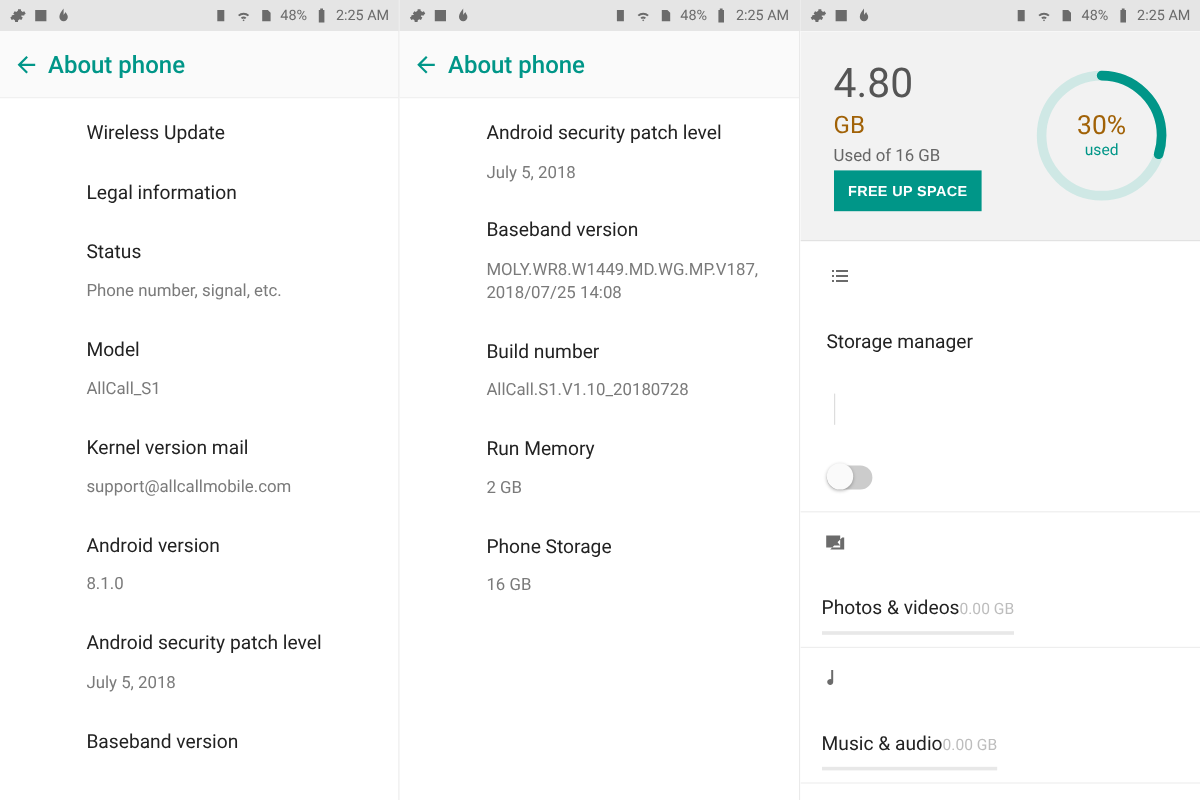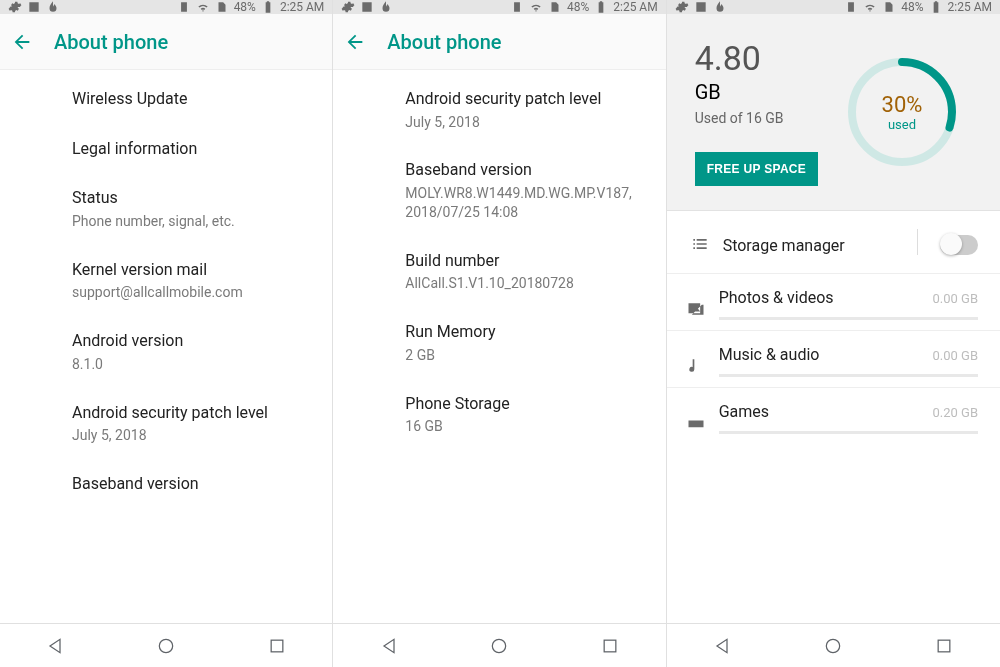--- a/index.html
+++ b/index.html
@@ -2,54 +2,54 @@
 <html><head>
 <meta charset="utf-8">
 <style>
 * { margin: 0; padding: 0; box-sizing: border-box; }
 body { font-family: Roboto, -apple-system, "Segoe UI", sans-serif; background: #fff; width: 1000px; height: 667px; overflow: hidden; color: #202124; }
 .triple { display: grid; grid-template-columns: 1fr 1fr 1fr; width: 100%; height: 100%; }
 .phone { display: flex; flex-direction: column; height: 100%; border-right: 1px solid #e0e0e0; background: #fafafa; }
 .phone:last-child { border-right: none; }
 
 
-.status-bar { height: 14px; background: #e5e5e5; color: #6b6b6b; font-size: 12px; display: flex; align-items: center; padding: 0 8px; justify-content: space-between; }
+.status-bar { height: 26px; background: #e5e5e5; color: #6b6b6b; font-size: 12px; display: flex; align-items: center; padding: 0 8px; justify-content: space-between; }
 .sb-left, .sb-right { display: flex; align-items: center; gap: 5px; }
 .sb-ico { width: 14px; height: 14px; display: inline-flex; align-items: center; justify-content: center; }
 .sb-ico svg { width: 14px; height: 14px; fill: #6b6b6b; }
 .sb-txt { font-size: 12px; }
 
 
-.app-bar { height: 56px; display: flex; align-items: center; padding: 0 10px; background: #fafafa; gap: 20px; border-bottom: 1px solid #eee; }
+.app-bar { height: 56px; display: flex; align-items: center; padding: 0 10px; background: #fafafa; gap: 6px; border-bottom: 1px solid #eee; }
 .back-arrow { width: 24px; height: 24px; display: flex; align-items: center; justify-content: center; cursor: pointer; }
 .back-arrow svg { width: 22px; height: 22px; fill: #009688; }
 .app-title { font-size: 20px; font-weight: 500; color: #009688; }
 
 
 .content { flex: 1; overflow: hidden; background: #fff; padding-top: 4px; }
 .content-pad { padding: 0 24px 0 72px; }
 .item { padding: 14px 0 14px 0; }
 .item-title { font-size: 16px; color: #222; line-height: 1.35; }
-.item-sub { font-size: 14px; color: #7a7a7a; margin-top: 3px; line-height: 1.35; }
-
-
-.storage-header { padding: 24px 38px 24px 28px; display: flex; align-items: center; justify-content: space-between; background: #f2f2f2; gap: 16px; }
+.item-sub { font-size: 14px; color: #7a7a7a; margin-top: 13px; line-height: 1.35; }
+
+
+.storage-header { padding: 24px 22px 24px 28px; display: flex; align-items: center; justify-content: space-between; background: #f2f2f2; gap: 16px; }
 .storage-txt .used-num { font-size: 34px; color: #555; }
-.storage-txt .used-unit { font-size: 20px; color: #000000; margin-top: 2px; }
+.storage-txt .used-unit { font-size: 20px; color: #a16207; margin-top: 2px; }
 .storage-txt .used-of { font-size: 14px; color: #666; margin-top: 6px; max-width: 90px; }
-.free-btn { margin-top: 26px; background: #009688; color: #fff; font-size: 12px; font-weight: 600; border: none; padding: 10px 12px; cursor: pointer; letter-spacing: .3px; }
+.free-btn { margin-top: 4px; background: #009688; color: #fff; font-size: 12px; font-weight: 600; border: none; padding: 10px 12px; cursor: pointer; letter-spacing: .3px; }
 
 .ring-wrap { position: relative; width: 120px; height: 120px; }
 .ring-wrap svg { transform: rotate(-90deg); }
 .ring-center { position: absolute; inset: 0; display: flex; flex-direction: column; align-items: center; justify-content: center; }
 .ring-pct { font-size: 22px; color: #a16207; }
 .ring-caption { font-size: 13px; color: #009688; }
 
 .storage-list { background: #fff; }
-.s-row { display: flex; align-items: flex-end; padding: 14px 22px 10px 18px; gap: 12px; border-top: 1px solid #eee; }
+.s-row { display: flex; align-items: flex-start; padding: 14px 22px 10px 18px; gap: 34px; border-top: 1px solid #eee; flex-direction: column; }
 .s-row:first-child { border-top: 1px solid #e2e2e2; }
 .s-ico { width: 22px; height: 22px; display: flex; align-items: center; justify-content: center; }
 .s-ico svg { width: 20px; height: 20px; fill: #6b6b6b; }
 .s-body { flex: 1; }
 .s-title { font-size: 16px; color: #222; }
 .s-bar { height: 3px; background: #e8e8e8; margin-top: 10px; width: 100%; }
 .s-val { font-size: 13px; color: #bdbdbd; }
 .s-row.mgr { padding: 18px 22px; }
 
 .switch { position: relative; width: 38px; height: 20px; }
@@ -126,20 +126,24 @@
       <div class="item-title">Wireless Update</div>
 
     </div>
           <div class="item">
       <div class="item-title">Legal information</div>
 
     </div>
           <div class="item">
       <div class="item-title">Status</div>
       <div class="item-sub">Phone number, signal, etc.</div>
+    </div>
+          <div class="item">
+      <div class="item-title">Model</div>
+      <div class="item-sub">AllCall_S1</div>
     </div>
           <div class="item">
       <div class="item-title">Kernel version mail</div>
       <div class="item-sub">support@allcallmobile.com</div>
     </div>
           <div class="item">
       <div class="item-title">Android version</div>
       <div class="item-sub">8.1.0</div>
     </div>
           <div class="item">

